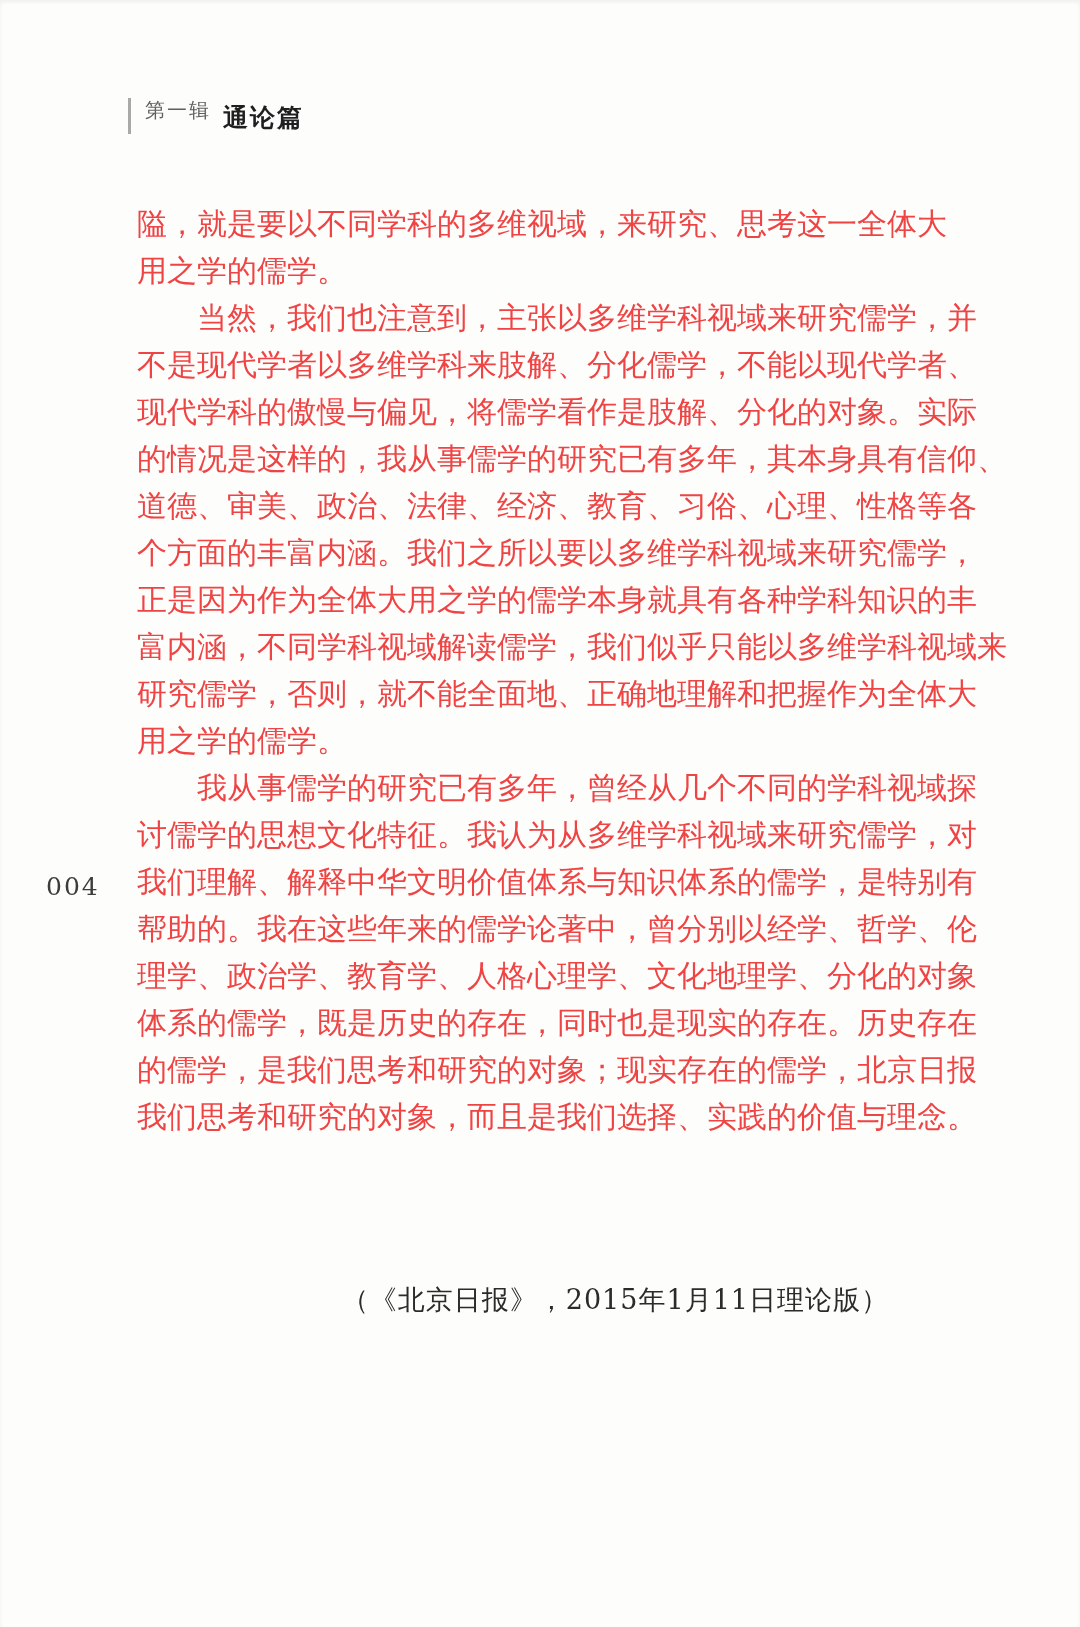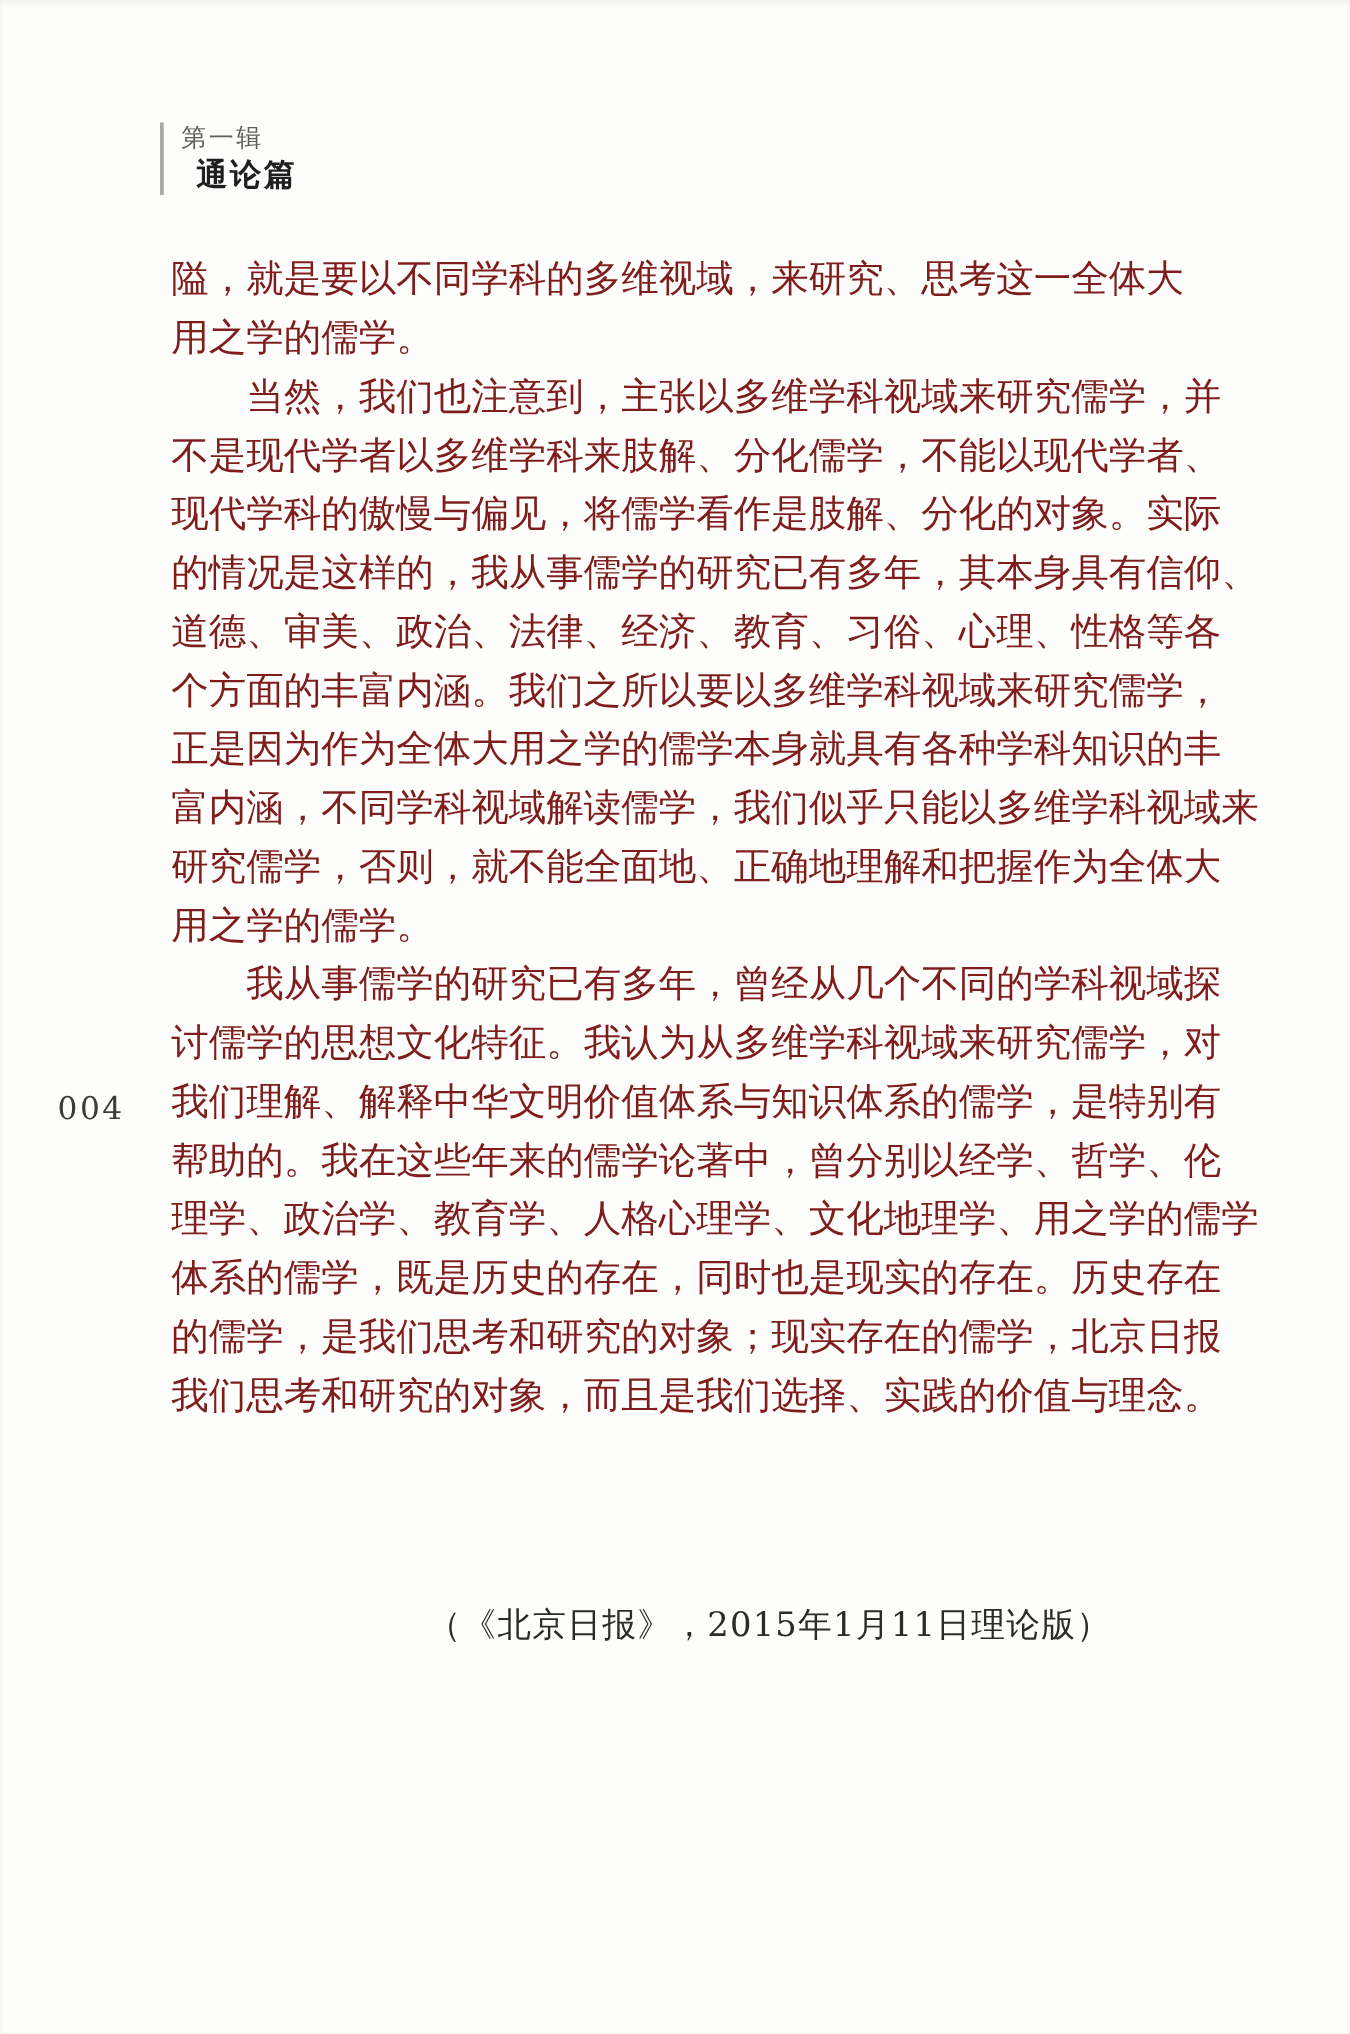--- a/index.html
+++ b/index.html
@@ -26,21 +26,21 @@
     display: flex;
     align-items: stretch;
   }
   .chapter-rule {
     width: 3px;
     background: #a9a9a7;
     margin-right: 14px;
   }
   .chapter-labels {
     display: flex;
-    flex-direction: column;
+    flex-direction: row;
     justify-content: space-between;
     padding: 1px 0;
   }
   .chapter-volume {
     font-family: "DejaVu Sans", "Liberation Sans", sans-serif;
     font-size: 20px;
     letter-spacing: 2px;
     color: #5f5f5d;
     line-height: 1.1;
   }
@@ -65,21 +65,21 @@
     color: #3c3c3a;
   }
 
   
   .body-text {
     position: absolute;
     left: 137px;
     top: 200px;
     width: 752px;
     font-size: 30px;
-    color: #7f1d1d;
+    color: #ef4444;
   }
   .line {
     height: 47px;
     line-height: 47px;
     text-align: justify;
     text-align-last: justify;
     white-space: nowrap;
     letter-spacing: 0;
   }
   .line.indent { text-indent: 2em; }
@@ -125,21 +125,21 @@
     <div class="line">道德、审美、政治、法律、经济、教育、习俗、心理、性格等各</div>
     <div class="line">个方面的丰富内涵。我们之所以要以多维学科视域来研究儒学，</div>
     <div class="line">正是因为作为全体大用之学的儒学本身就具有各种学科知识的丰</div>
     <div class="line">富内涵，不同学科视域解读儒学，我们似乎只能以多维学科视域来</div>
     <div class="line">研究儒学，否则，就不能全面地、正确地理解和把握作为全体大</div>
     <div class="line para-end">用之学的儒学。</div>
     <div class="line indent">我从事儒学的研究已有多年，曾经从几个不同的学科视域探</div>
     <div class="line">讨儒学的思想文化特征。我认为从多维学科视域来研究儒学，对</div>
     <div class="line">我们理解、解释中华文明价值体系与知识体系的儒学，是特别有</div>
     <div class="line">帮助的。我在这些年来的儒学论著中，曾分别以经学、哲学、伦</div>
-    <div class="line">理学、政治学、教育学、人格心理学、文化地理学、用之学的儒学</div>
+    <div class="line">理学、政治学、教育学、人格心理学、文化地理学、分化的对象</div>
     <div class="line">体系的儒学，既是历史的存在，同时也是现实的存在。历史存在</div>
     <div class="line">的儒学，是我们思考和研究的对象；现实存在的儒学，北京日报</div>
     <div class="line para-end">我们思考和研究的对象，而且是我们选择、实践的价值与理念。</div>
   </div>
 
   <div class="citation">（《北京日报》，2015年1月11日理论版）</div>
 
 </div>
 
 </body></html>

